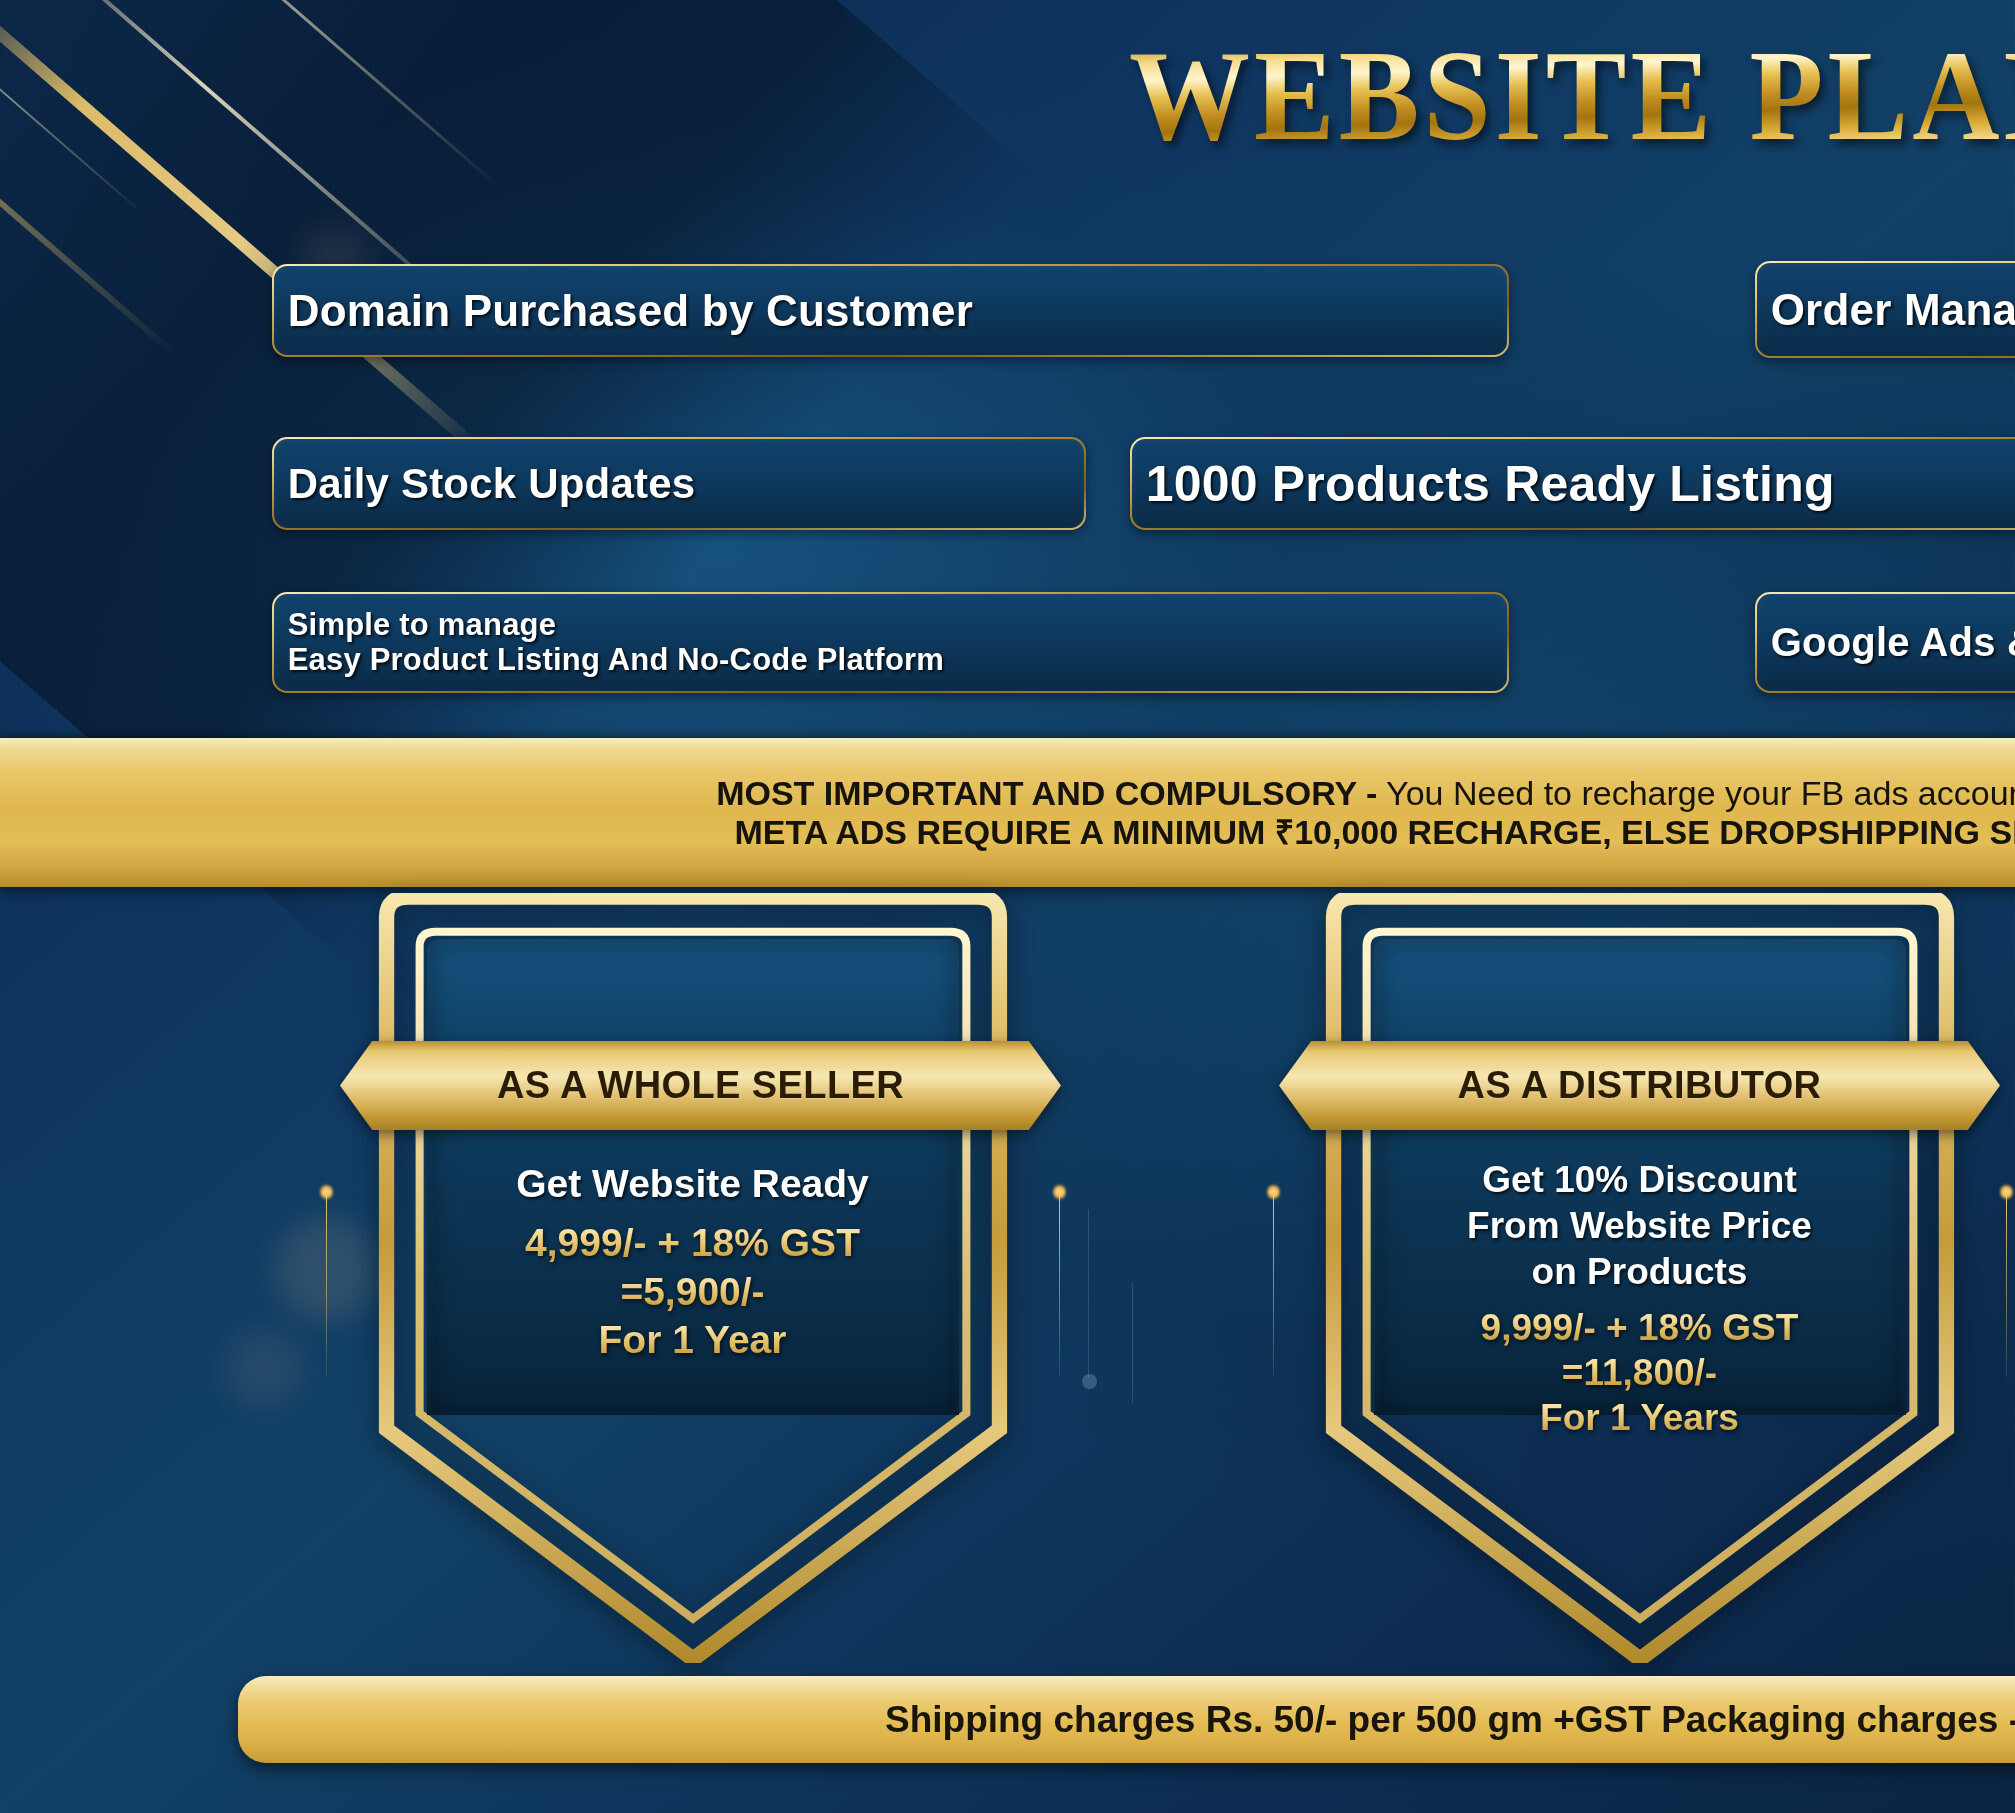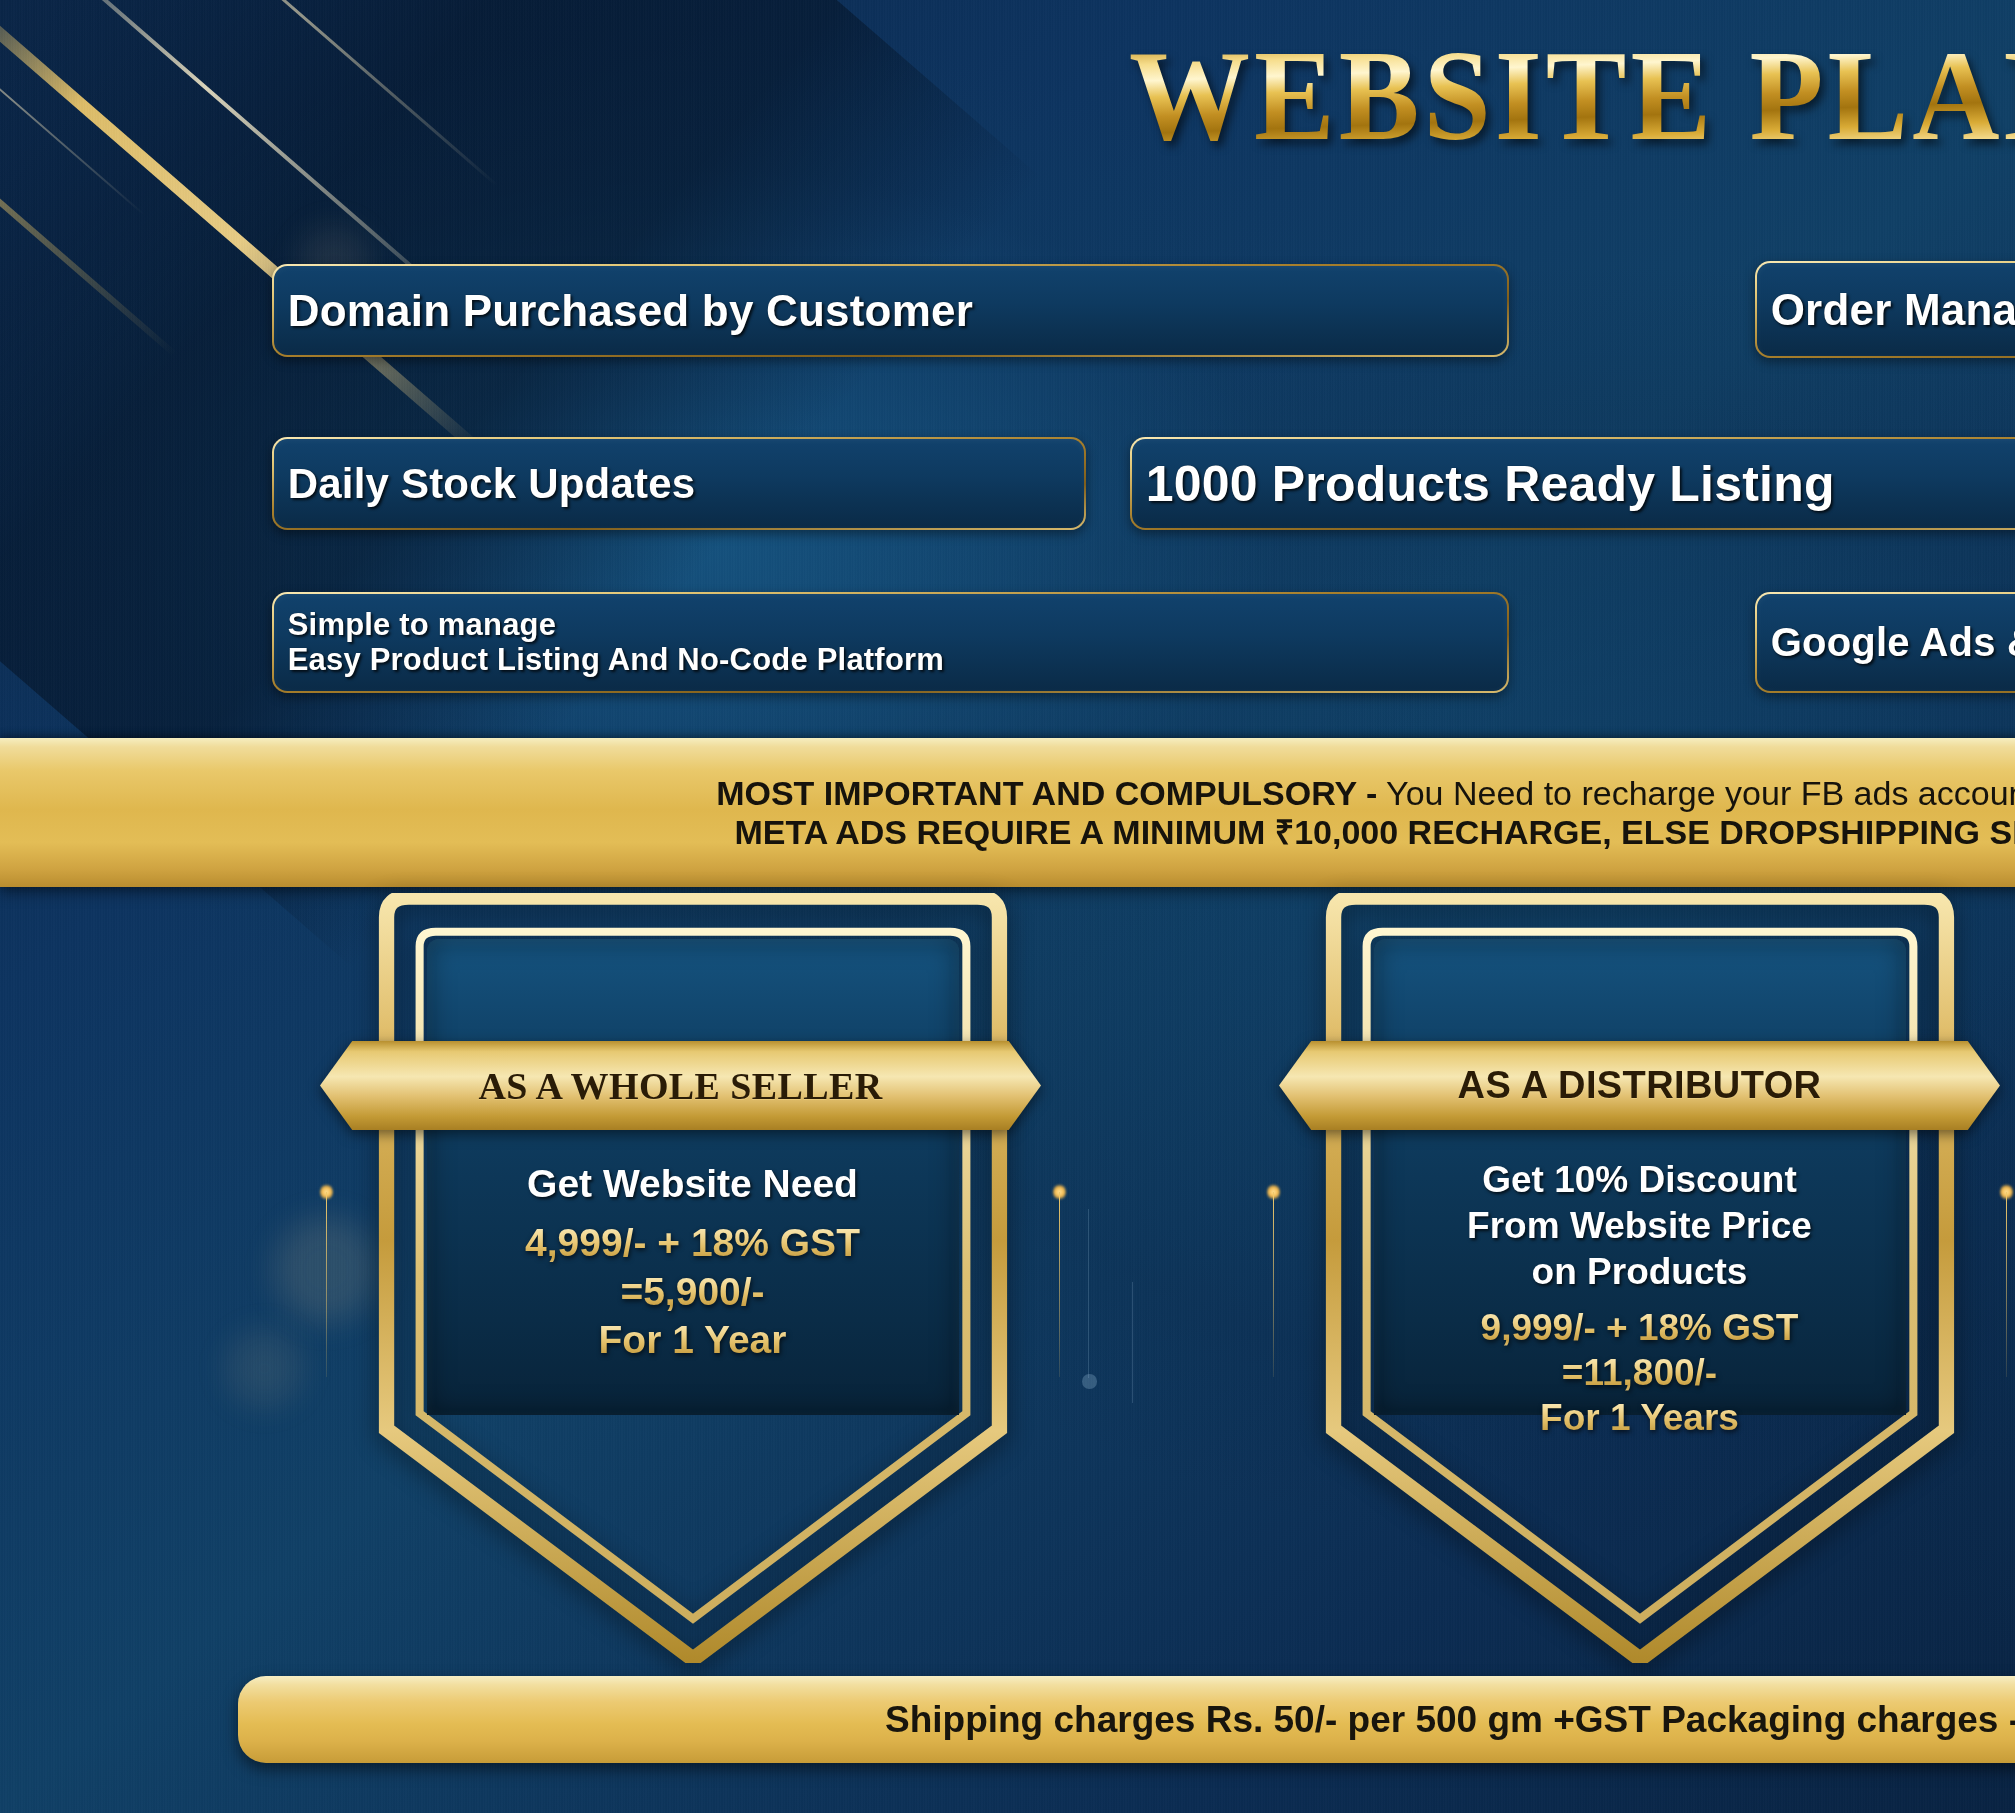--- a/index.html
+++ b/index.html
@@ -229,38 +229,38 @@
   </svg>
   <div class="shield-inner-panel" style="left:109px;top:46px;width:532px;height:476px;border-radius:12px 12px 0 0;"></div>
   <div class="pin" style="left:-4px;top:290px;width:24px;height:193px;">
     <div class="pin-dot" style="left:5.6px;top:0;"></div>
     <div class="pin-line" style="left:11.7px;top:8.9px;height:185px;"></div>
   </div>
   <div class="pin" style="left:729px;top:290px;width:24px;height:193px;">
     <div class="pin-dot" style="left:5.6px;top:0;"></div>
     <div class="pin-line" style="left:11.7px;top:8.9px;height:185px;"></div>
   </div>
-  <div class="ribbon" style="left:2px;top:144px;width:721px;height:97px;font-family:Liberation Serif, serif;">
+  <div class="ribbon" style="left:22px;top:144px;width:721px;height:97px;">
     <svg viewBox="0 0 1790 240" preserveAspectRatio="none" style="position:absolute;inset:0;width:100%;height:100%;">
       <defs>
           <linearGradient id="rb1" x1="0" y1="0" x2="0" y2="1">
         <stop offset="0%" stop-color="#b8902f"></stop>
             <stop offset="12%" stop-color="#e7c972"></stop>
         <stop offset="40%" stop-color="#f6e7b2"></stop>
             <stop offset="62%" stop-color="#e2c172"></stop>
         <stop offset="85%" stop-color="#c39a35"></stop>
             <stop offset="100%" stop-color="#a87f23"></stop>
       </linearGradient>
         </defs>
       <path d="M0,120 L80,10 L1710,10 L1790,120 L1710,230 L80,230 Z" fill="url(#rb1)"></path>
     </svg>
     <span class="ribbon-txt" style="font-size:38px;">AS A WHOLE SELLER</span>
   </div>
   <div class="card-body" style="left:64px;top:266px;width:621px;">
-    <div class="line-white" style="font-size:39px;line-height:1.28;">Get Website Need</div>
+    <div class="line-white" style="font-size:39px;line-height:1.28;">Get Website Ready</div>
     <div class="line-gold" style="font-size:39px;line-height:1.24;margin-top:10.5px;">4,999/- + 18% GST</div>
     <div class="line-gold" style="font-size:39px;line-height:1.24;">=5,900/-</div>
     <div class="line-gold" style="font-size:39px;line-height:1.24;">For 1 Year</div>
   </div>
 </div>
 
 <div class="shield" style="left:1265px;top:893px;width:750px;height:770px;">
   <svg class="shield-outline" viewBox="0 0 1860 1910" preserveAspectRatio="none">
     <defs>
       <linearGradient id="g2a" x1="0" y1="0" x2="0" y2="1">

